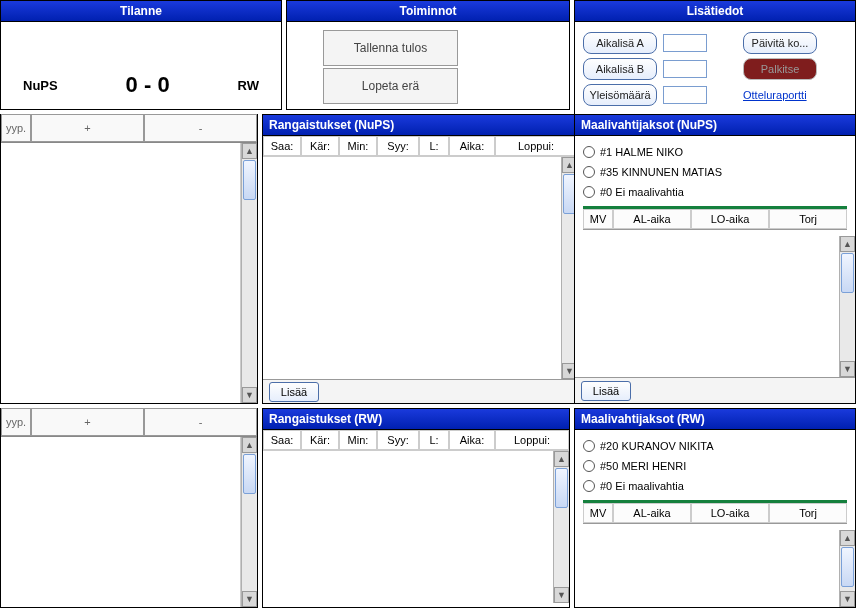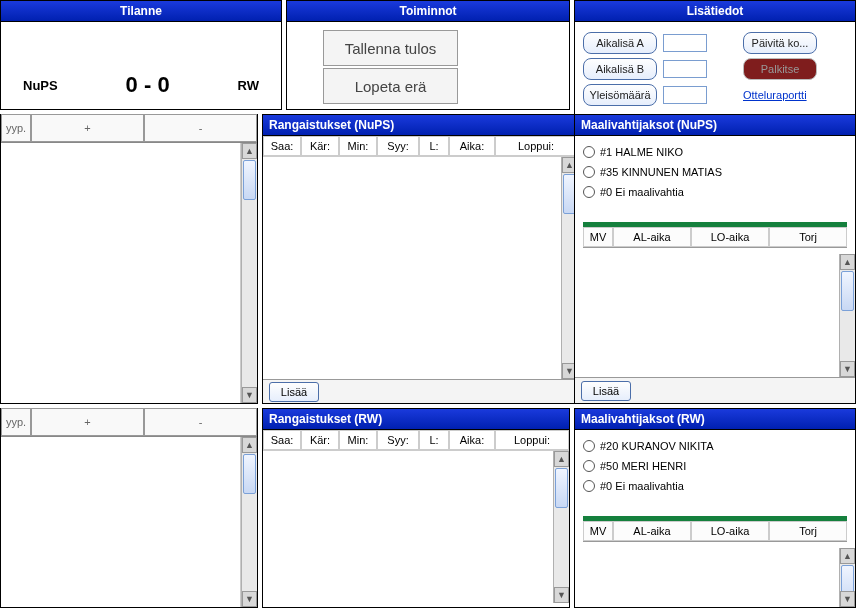--- a/index.html
+++ b/index.html
@@ -52,21 +52,21 @@
   .score { font-weight: bold; font-size: 22px; }
   .era-row { text-align: center; font-weight: bold; font-size: 13px; margin-top: 12px; }
 
   
   .toiminnot-body { display: flex; flex-direction: column; align-items: flex-start; padding: 8px 0 0 36px; gap: 2px;}
   .big-btn {
     width: 135px;
     height: 36px;
     border: 1px solid #999;
     background: #f4f4f4;
-    font-size: 15px;
+    font-size: 12px;
     color: #444;
     cursor: pointer;
   }
 
   
   .lisatiedot-body { padding: 10px 8px; }
   .lisatiedot-row { display: flex; gap: 6px; margin-bottom: 4px; align-items: center; }
   .small-btn {
     width: 74px;
     height: 22px;
@@ -147,21 +147,21 @@
     border-radius:3px; font-size:11px; cursor:pointer;
     border-color:#4b6ea9;
   }
   .pen-scroll-area{ display:flex; height: calc(100% - 20px - 26px);}
   .pen-list{flex:1;}
 
   
   .goalie-options { padding:6px 8px; }
   .radio-row { display:flex; align-items:center; gap:5px; padding:4px 0; font-size:11px;}
   .radio { width:12px;height:12px;border:1px solid #555;border-radius:50%;background:#fff; flex-shrink:0;}
-  .goalie-table-head { display:flex; border-top:5px solid #15803d; border-bottom:1px solid #999; margin-top:20px;}
+  .goalie-table-head { display:flex; border-top:3px solid #15803d; border-bottom:1px solid #999; margin-top:4px;}
   .gthcell { border:1px solid #ccc; padding:3px 2px; text-align:center; font-size:11px; background:#fcfcfc;}
   .goalie-scroll-area{display:flex; flex:1;}
   .goalie-list{flex:1;}
   .goalie-footer{ height:26px; border-top:1px solid #999; background:#f4f4f4; display:flex; align-items:center; padding-left:6px;}
 
   .lisatiedot-row > .small-btn:last-child, .lisatiedot-row > .link:last-child{ margin-left: 30px; }
 
   
 </style>
 </head>

